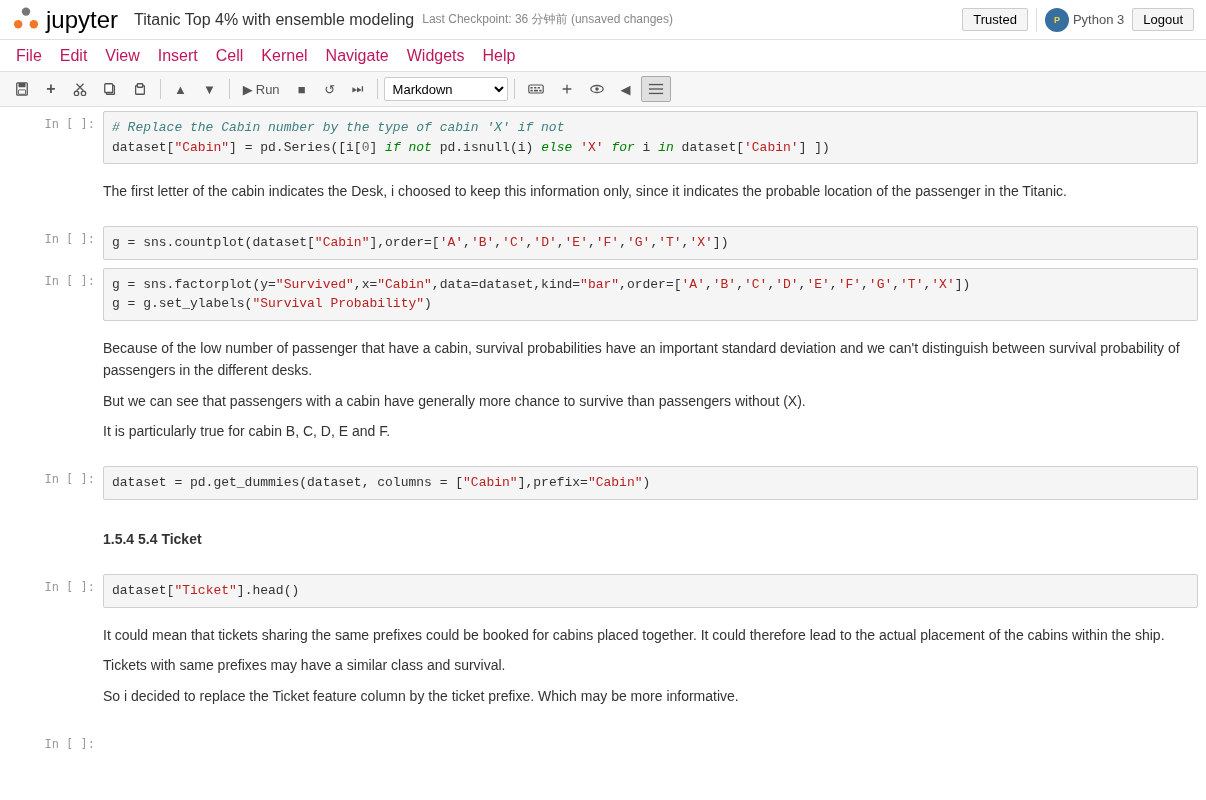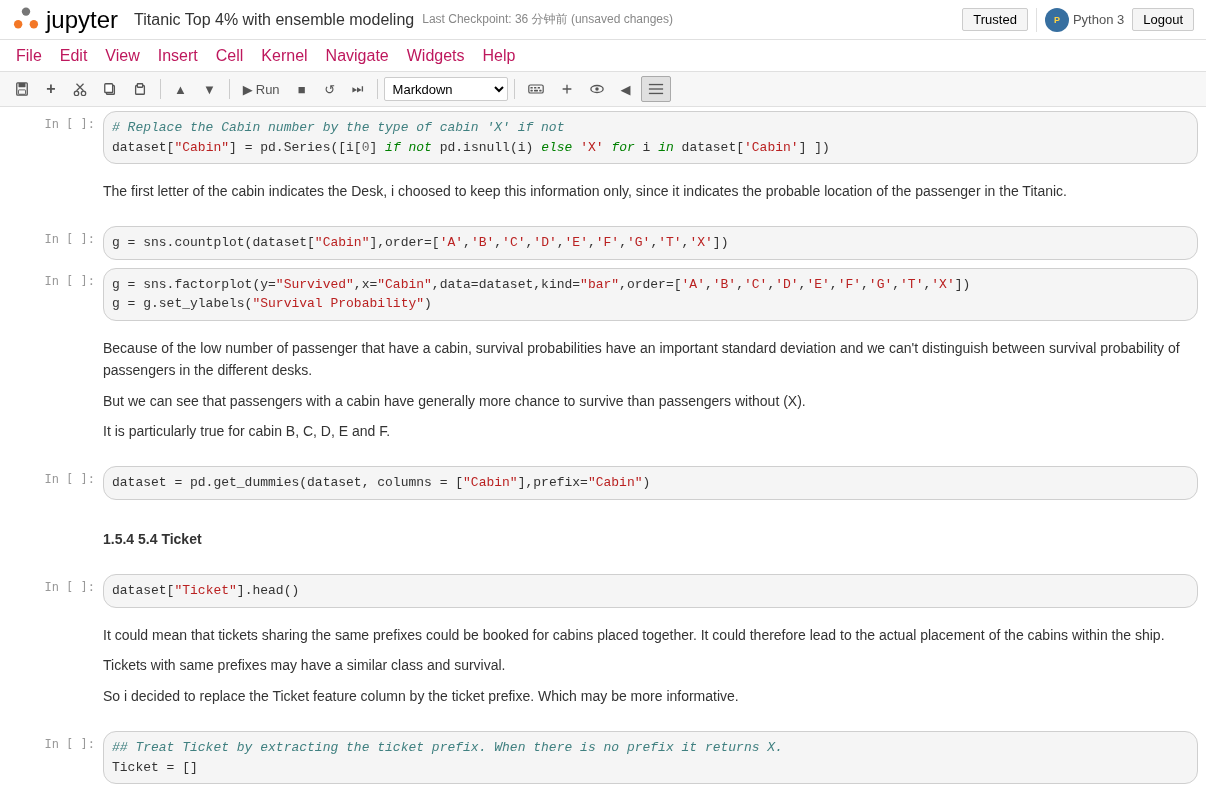--- a/index.html
+++ b/index.html
@@ -146,21 +146,21 @@
       color: #999;
       font-family: monospace;
     }
     .cell-content {
       flex: 1;
       padding: 0 8px 0 0;
     }
     .code-cell-content {
       background: #f5f5f5;
       border: 1px solid #cfcfcf;
-      border-radius: 13px;
+      border-radius: 2px;
       padding: 6px 8px;
       font-family: 'Courier New', Courier, monospace;
       font-size: 13px;
       line-height: 1.5;
       white-space: pre;
       overflow-x: auto;
     }
     .markdown-cell-content {
       padding: 8px 0;
       line-height: 1.6;
@@ -395,19 +395,15 @@
       <div class="markdown-cell-content">
         <p>It could mean that tickets sharing the same prefixes could be booked for cabins placed together. It could therefore lead to the actual placement of the cabins within the ship.</p>
         <p>Tickets with same prefixes may have a similar class and survival.</p>
         <p>So i decided to replace the Ticket feature column by the ticket prefixe. Which may be more informative.</p>
       </div>
     </div>
   </div>
 
   <div class="cell">
     <div class="cell-prompt">In [&nbsp;]:</div>
-    <div class="cell-content">
-      <div class="code-cell-content"><span class="comment">## Treat Ticket by extracting the ticket prefix. When there is no prefix it returns X.</span>
-<span>Ticket = []</span></div>
-    </div>
   </div>
 
 </div>
 
 </body></html>

